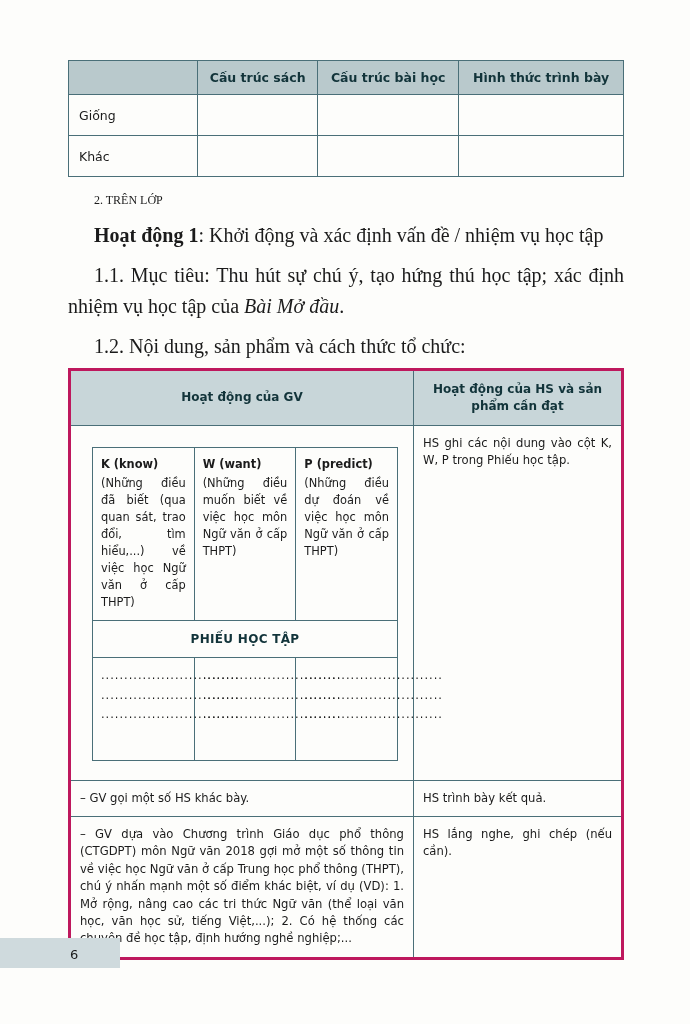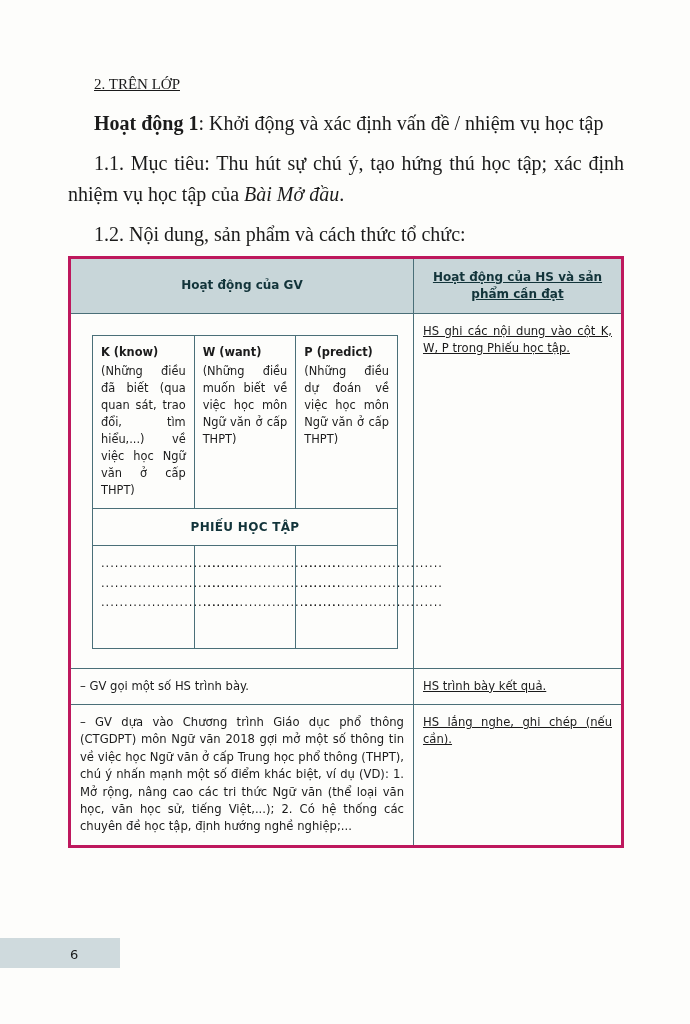--- a/index.html
+++ b/index.html
@@ -62,24 +62,23 @@
   .para {
     font-size: 20px;
     line-height: 1.55;
     margin: 9px 0 0 0;
     text-align: justify;
   }
   .para.indent { text-indent: 26px; }
   .b { font-weight: bold; }
   .i { font-style: italic; }
   .sec-head {
-    font-size: 15px;
+    font-size: 12px;
     margin-top: 16px;
     text-indent: 26px;
-    text-decoration: underline;
   }
 
   
   .tbl-main {
     border: 3px solid #be185d;
     margin-top: 6px;
     font-family: "DejaVu Sans", sans-serif;
     table-layout: fixed;
   }
   .tbl-main th {
@@ -94,21 +93,21 @@
   }
   .tbl-main td {
     border: 1px solid #4a6f78;
     font-size: 11.6px;
     line-height: 1.5;
     padding: 9px 9px;
     vertical-align: top;
     text-align: justify;
   }
   .col-gv { width: 63%; }
-  .col-hs { width: 37%; text-decoration: underline; }
+  .col-hs { width: 37%; }
 
   
   .inner-wrap {
     margin: 12px 6px 10px 12px;
   }
   .tbl-inner {
     border: 1px solid #4a6f78;
     table-layout: fixed;
   }
   .tbl-inner .cap {
@@ -157,20 +156,44 @@
     font-family: "DejaVu Sans", sans-serif;
     color: #1b1b1b;
   }
 </style>
 </head>
 <body>
 
 <div class="page">
   <div class="content">
 
+    <table class="tbl-top">
+      <thead>
+        <tr>
+          <th class="corner first-col"></th>
+          <th>Cấu trúc sách</th>
+          <th>Cấu trúc bài học</th>
+          <th>Hình thức trình bày</th>
+        </tr>
+      </thead>
+      <tbody>
+        <tr>
+          <td class="first-col">Giống</td>
+          <td></td>
+          <td></td>
+          <td></td>
+        </tr>
+        <tr>
+          <td class="first-col">Khác</td>
+          <td></td>
+          <td></td>
+          <td></td>
+        </tr>
+      </tbody>
+    </table>
 
     <p class="sec-head">2. TRÊN LỚP</p>
 
     <p class="para indent">
       <span class="b">Hoạt động 1</span><span>: Khởi động và xác định vấn đề / nhiệm vụ học tập</span>
     </p>
 
     <p class="para indent">
       <span>1.1. Mục tiêu: Thu hút sự chú ý, tạo hứng thú học tập; xác định nhiệm vụ học tập của </span><span class="i">Bài Mở đầu</span><span>.</span>
     </p>
@@ -225,21 +248,21 @@
                     <div class="dots">..............................</div>
                   </td>
                 </tr>
               </tbody>
                 </table>
             </div>
           </td>
           <td class="col-hs">HS ghi các nội dung vào cột K, W, P trong Phiếu học tập.</td>
         </tr>
         <tr>
-          <td class="col-gv">– GV gọi một số HS trình bày.</td>
+          <td class="col-gv">– GV gọi một số HS khác bày.</td>
           <td class="col-hs">HS trình bày kết quả.</td>
         </tr>
         <tr>
           <td class="col-gv">– GV dựa vào Chương trình Giáo dục phổ thông (CTGDPT) môn Ngữ văn 2018 gợi mở một số thông tin về việc học Ngữ văn ở cấp Trung học phổ thông (THPT), chú ý nhấn mạnh một số điểm khác biệt, ví dụ (VD): 1. Mở rộng, nâng cao các tri thức Ngữ văn (thể loại văn học, văn học sử, tiếng Việt,...); 2. Có hệ thống các chuyên đề học tập, định hướng nghề nghiệp;...</td>
           <td class="col-hs">HS lắng nghe, ghi chép (nếu cần).</td>
         </tr>
       </tbody>
     </table>
 
   </div>

